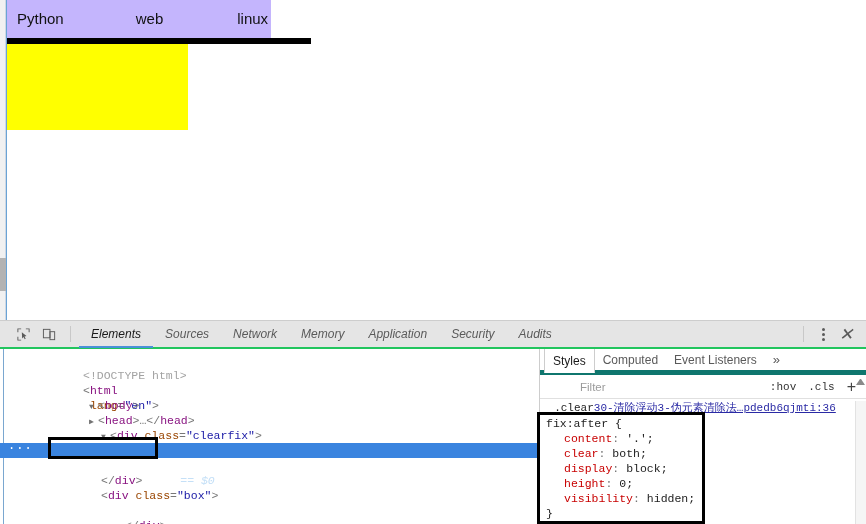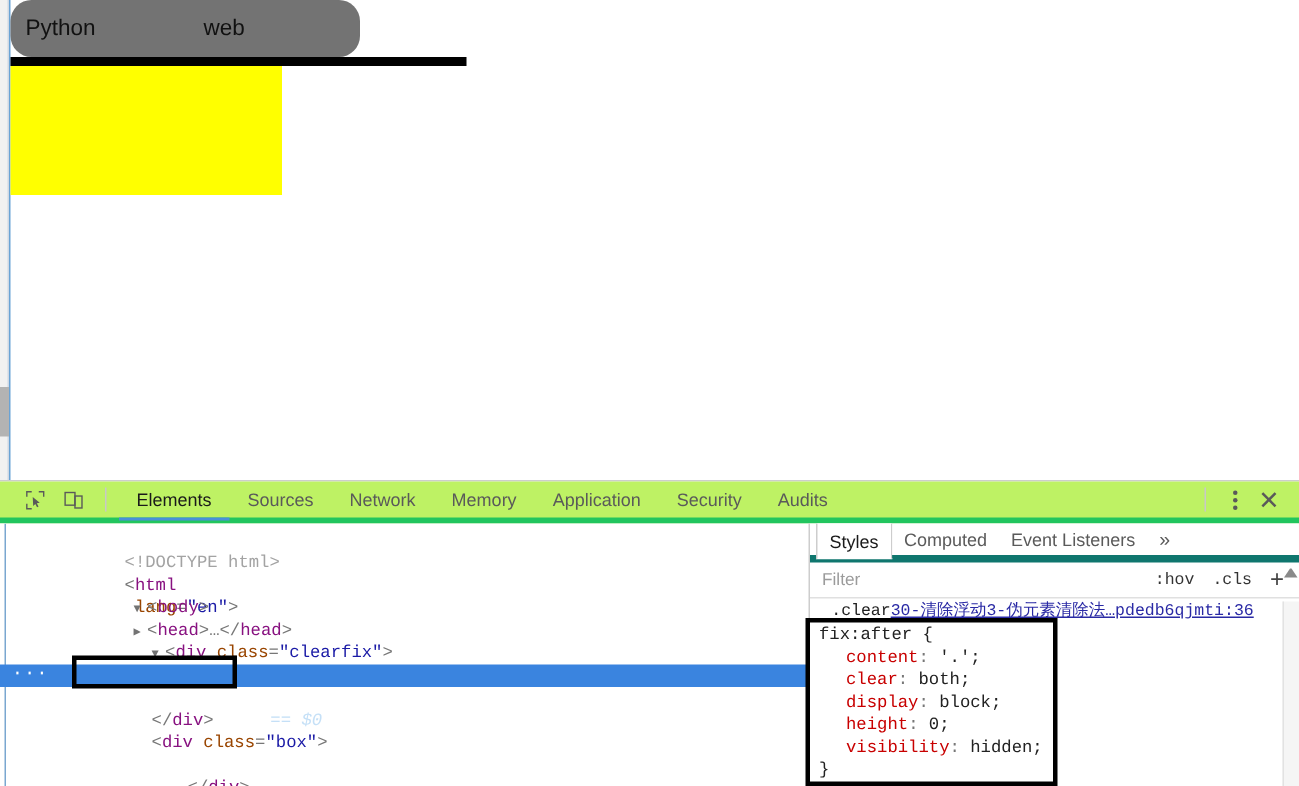--- a/index.html
+++ b/index.html
@@ -29,26 +29,25 @@
   .page-edge-line {
     position:absolute; left:6px; top:0; width:1px; height:330px;
     background:#6aa3d5;
   }
 
   .page-content { position:absolute; left:7px; top:0; right:0; bottom:0; }
 
   
   .clearfix-wrap { position:absolute; left:0; top:0; width:270px; }
   .navbar {
-    background:#737373;
+    background:#c4b5fd;
     height:38px;
-    width:233px;
+    width:264px;
     list-style:none; margin:0; padding:0;
     position:relative;
-    border-radius:14px;
   }
   .navbar li {
     float:left;
     line-height:38px;
     font-size:15px;
     color:#111;
     font-family:"Liberation Sans", sans-serif;
   }
   .navbar li:nth-child(1){ margin-left:10px; }
   .navbar li:nth-child(2){ margin-left:72px; }
@@ -70,23 +69,23 @@
     position:absolute; left:0; top:320px; width:866px; height:204px;
     background:#ffffff;
     border-top:1px solid #cdcdcd;
     font-family:"Liberation Sans", sans-serif;
   }
 
   
   .dt-toolbar {
     position:relative;
     height:28px;
-    background:#bef264;
-    border-bottom:4px solid #22c55e;
-    display:flex; align-items:center;
+    background:#e5e5e5;
+    border-bottom:2px solid #22c55e;
+    display:flex; align-items:center;font-style:italic;
   }
   .dt-icon-btn {
     width:26px; height:26px;
     display:flex; align-items:center; justify-content:center;
     cursor:pointer;
   }
   .dt-icon-btn:first-child { margin-left:10px; }
   .dt-sep {
     width:1px; height:16px; background:#c8c8c8; margin:0 8px;
   }
@@ -204,21 +203,21 @@
     border-radius:2px 2px 0 0;
   }
   .st-more { font-size:13px; color:#5a5a5a; padding:0 8px; cursor:pointer; }
 
   .styles-filterbar {
     height:24px; display:flex; align-items:center;
     border-bottom:1px solid #e0e0e0;
     padding-left:8px; padding-right:4px;
     font-size:11.5px;
   }
-  .filter-input { color:#9b9b9b; font-size:11.5px; flex:1; }
+  .filter-input { color:#9b9b9b; font-size:11.5px; flex:1;margin-left:32px; }
   .hov-btn, .cls-btn {
     font-family:"Liberation Mono", monospace;
     font-size:11px; color:#333; padding:0 6px; cursor:pointer;
   }
   .plus-btn { font-size:16px; color:#444; padding:0 6px; cursor:pointer; line-height:1; }
 
   .styles-content {
     position:relative;
     font-family:"Liberation Mono", monospace;
     font-size:11.5px;

